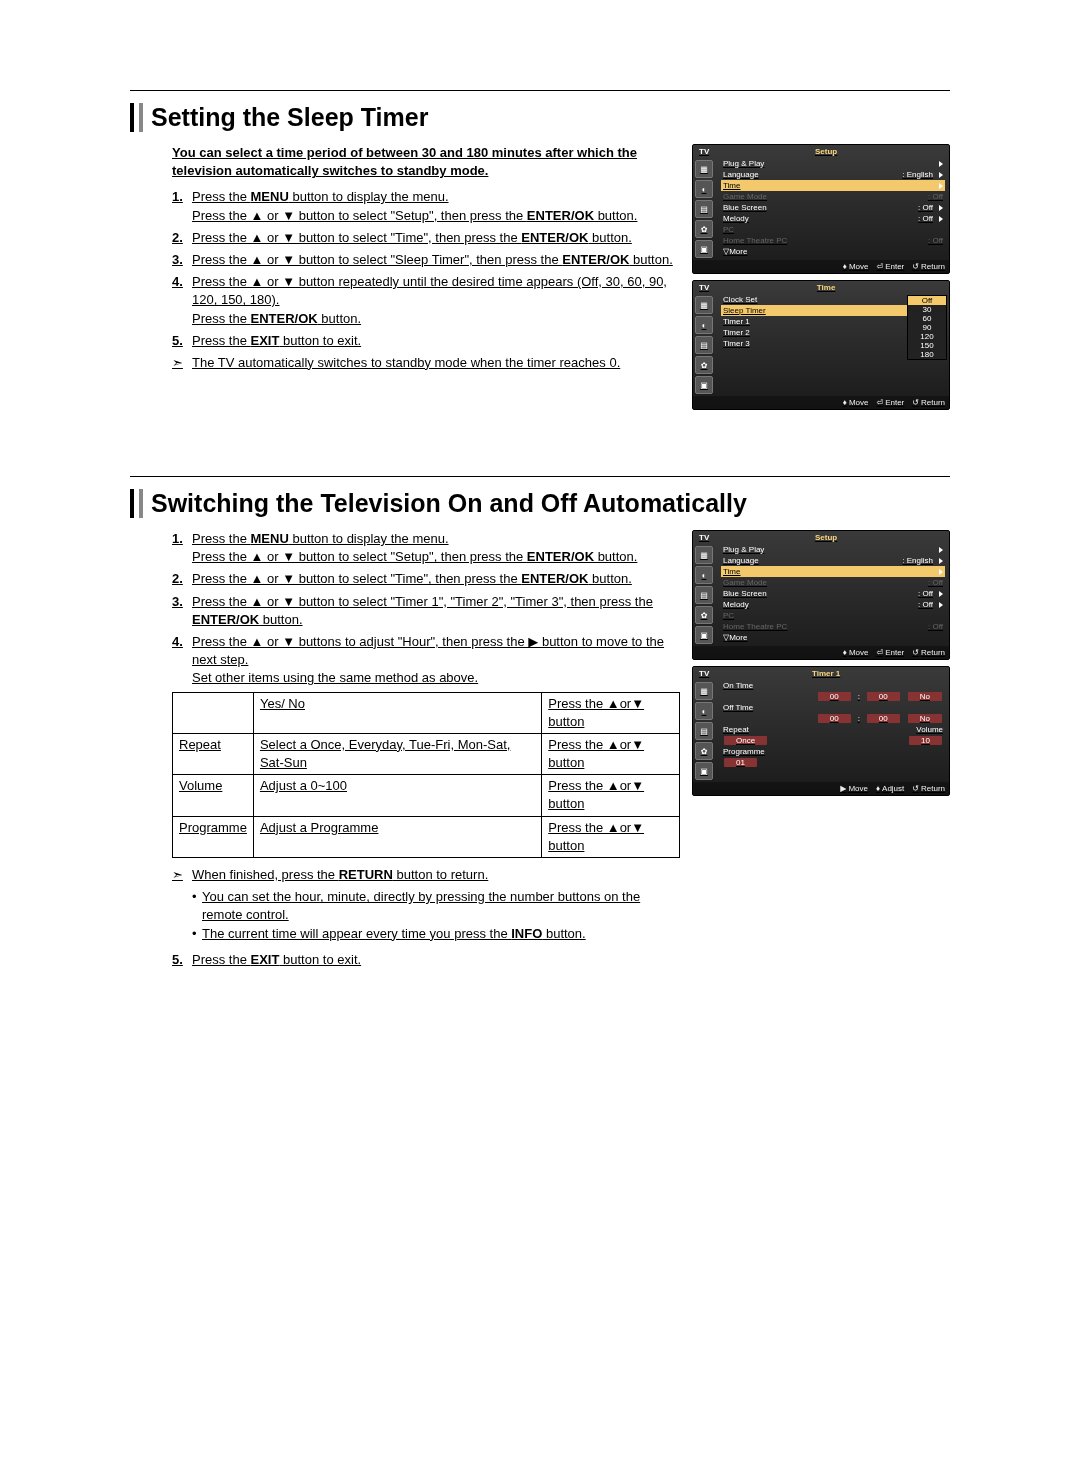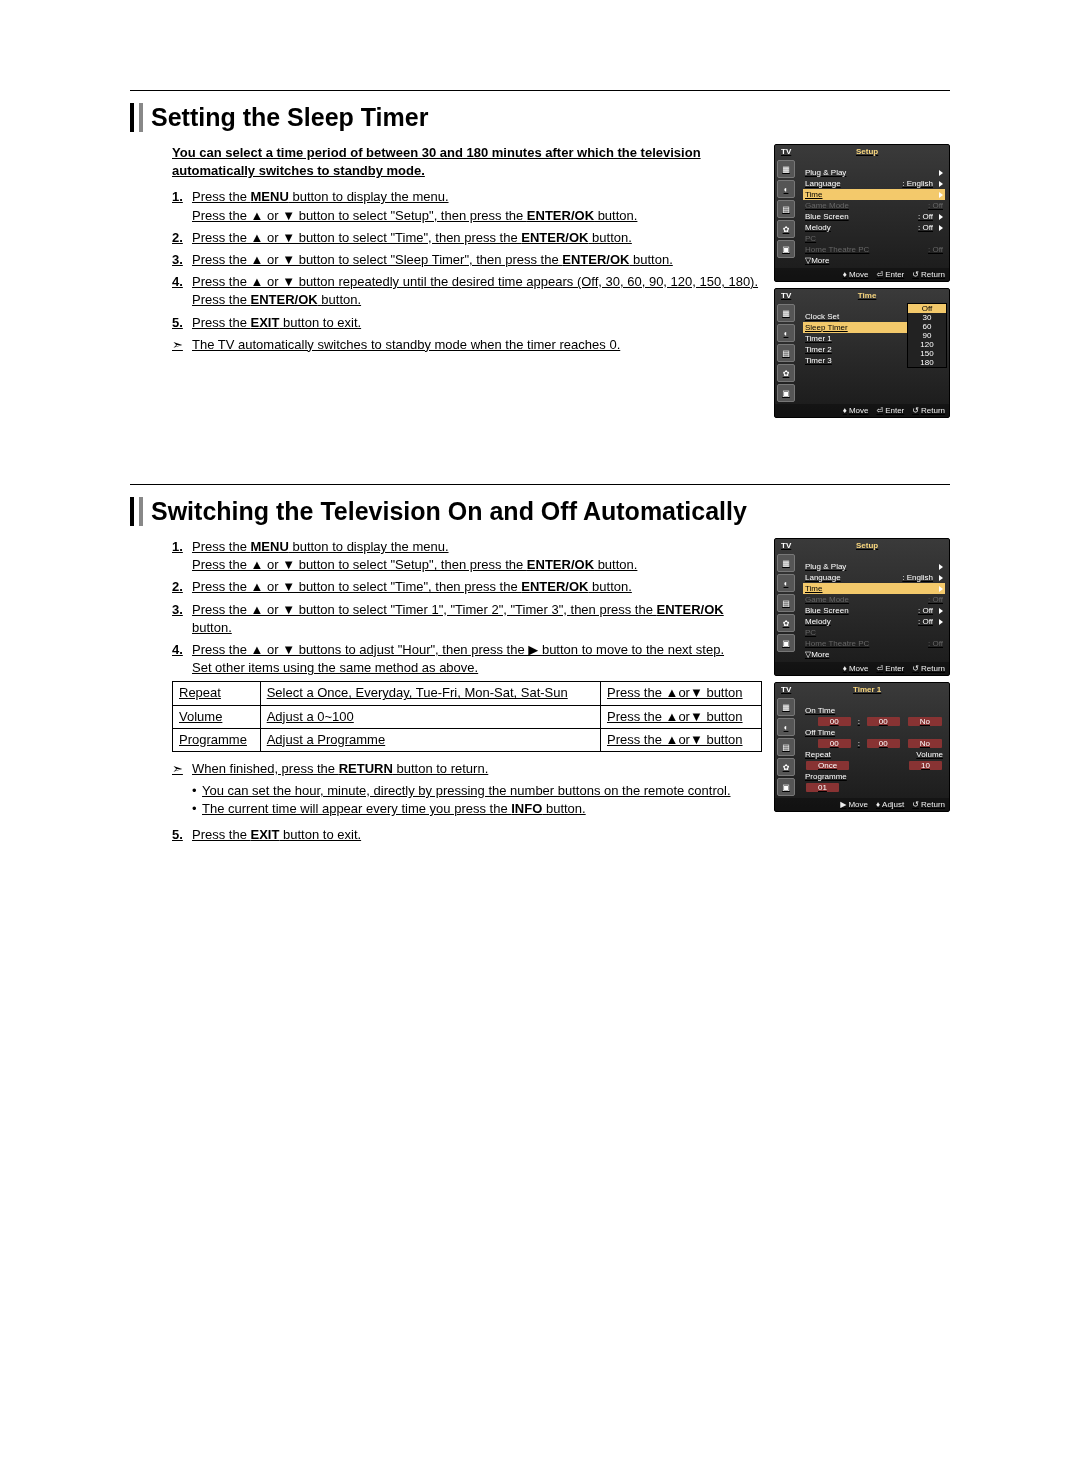--- a/index.html
+++ b/index.html
@@ -15,29 +15,29 @@
   .left-col .intro { font-weight: bold; margin-bottom: 8px; }
   ol.steps { list-style: none; padding: 0; }
   ol.steps li { display: flex; margin-bottom: 4px; }
   ol.steps li .num { width: 20px; font-weight: bold; flex-shrink: 0; }
   ol.steps li .body { flex: 1; }
   .note-line { display: flex; margin-bottom: 4px; }
   .note-line .arrow { width: 20px; flex-shrink: 0; }
   .sub-ul { margin-left: 20px; }
   .sub-ul li { list-style: none; position: relative; padding-left: 10px; }
   .sub-ul li::before { content: "•"; position: absolute; left: 0; }
-  .right-col { width: 176px; flex-shrink: 0; }
+  .right-col { width: 258px; flex-shrink: 0; }
   .osd { background: linear-gradient(#3a3a3a,#1a1a1a); border: 1px solid #000; border-radius: 2px; margin-bottom: 6px; font-size: 8px; color: #fff; }
   .osd-header { display: flex; justify-content: space-between; padding: 2px 6px; }
   .osd-header .t { font-weight: bold;}
   .osd-header .c { color: #f9d77e; font-weight: bold;}
   .osd-body { display: flex; }
   .osd-icons { width: 24px; display: flex; flex-direction: column; gap: 2px; padding: 2px; }
   .osd-icons div { width: 18px; height: 18px; background: #555; border: 1px solid #777; border-radius: 2px; display:flex; align-items:center; justify-content:center;}
-  .osd-menu { flex: 1; padding: 0 4px 2px 4px; margin-top: 9px; }
+  .osd-menu { flex: 1; padding: 0 4px 2px 4px; }
   .osd-row { display: flex; justify-content: space-between; padding: 0 2px; align-items: center; min-height: 11px;}
   .osd-row.hl { background: #f3c96b; color: #000; }
   .osd-row .k {}
   .osd-row .v { display: flex; gap: 6px; align-items: center;}
   .osd-row.dim .k, .osd-row.dim .v { color: #666; }
   .osd-footer { background: rgba(0,0,0,0.3); display: flex; justify-content: flex-end; gap: 8px; padding: 2px 4px; color: #eee;}
   .osd-footer .f { display: flex; gap: 2px; align-items: center;}
   .tri-r { display:inline-block; width:0; height:0; border-left: 4px solid #fff; border-top: 3px solid transparent; border-bottom: 3px solid transparent;}
   .popup { position: absolute; right: 2px; background: #222; border: 1px solid #000; min-width: 40px; text-align: center;}
   .popup div { padding: 0 4px;}
@@ -252,20 +252,25 @@
             <span class="num">3.</span>
             <span class="body">Press the ▲ or ▼ button to select "Timer 1", "Timer 2", "Timer 3", then press the <b>ENTER/OK</b> button.</span>
           </li>
         <li>
             <span class="num">4.</span>
             <span class="body">Press the ▲ or ▼ buttons to adjust "Hour", then press the ▶ button to move to the next step.<br>Set other items using the same method as above.</span>
           </li>
       </ol>
       <table class="cfg">
         <tbody>
+            <tr>
+              <td></td>
+              <td>Yes/ No</td>
+              <td>Press the ▲or▼ button</td>
+            </tr>
         <tr>
               <td>Repeat</td>
               <td>Select a Once, Everyday, Tue-Fri, Mon-Sat, Sat-Sun</td>
               <td>Press the ▲or▼ button</td>
             </tr>
         <tr>
               <td>Volume</td>
               <td>Adjust a 0~100</td>
               <td>Press the ▲or▼ button</td>
             </tr>

